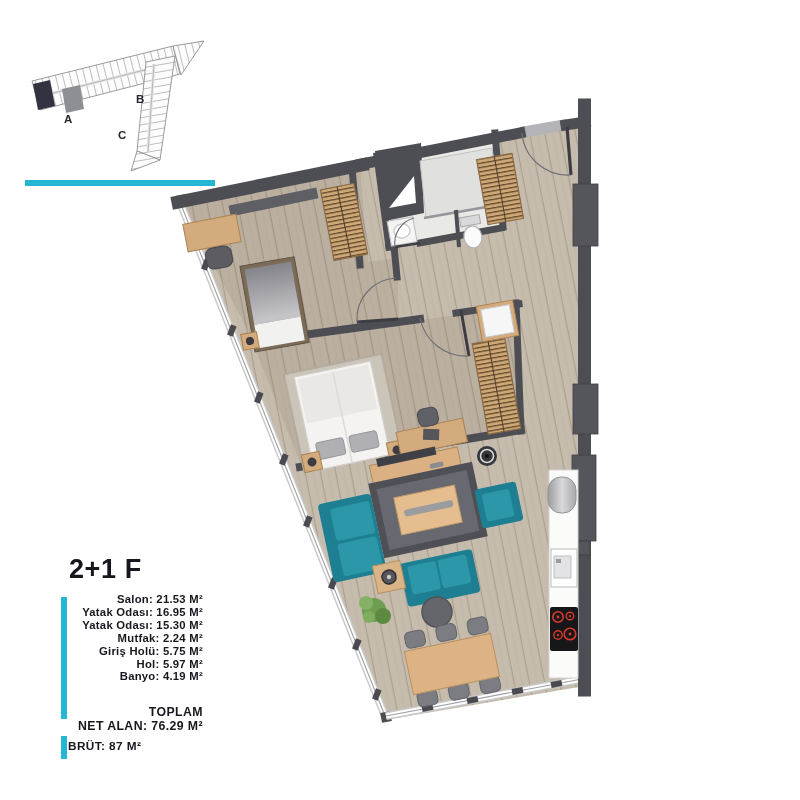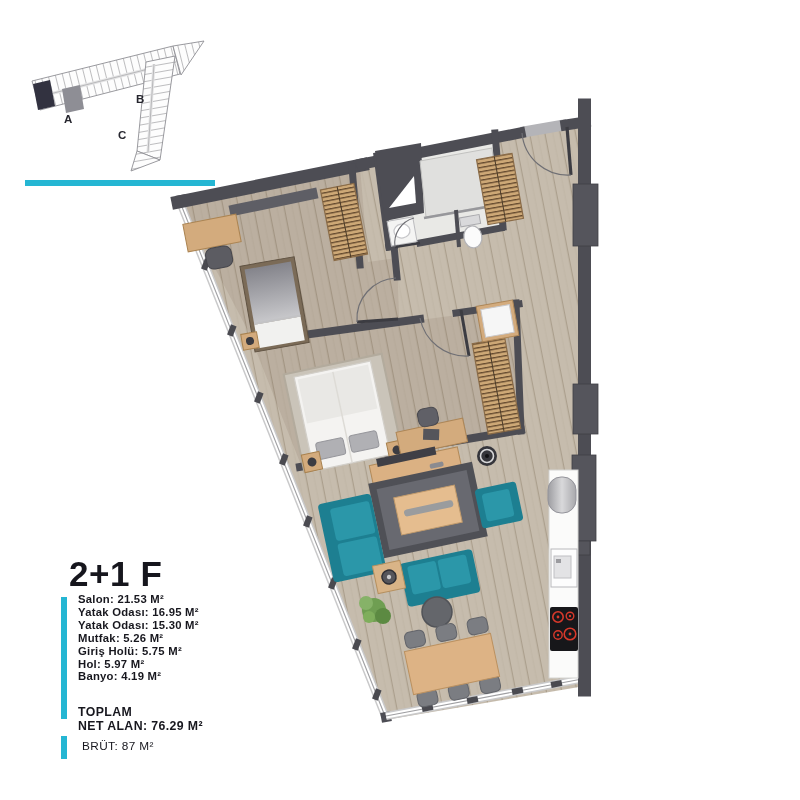--- a/index.html
+++ b/index.html
@@ -1,29 +1,29 @@
 <!DOCTYPE html>
 <html><head>
 <meta charset="utf-8">
 <style>
   html,body{margin:0;padding:0;background:#ffffff;}
   .page{position:relative;width:800px;height:800px;background:#ffffff;overflow:hidden;
         font-family:"Liberation Sans",sans-serif;color:#17171e;}
   .page svg{position:absolute;left:0;top:0;}
   .info{position:absolute;left:0;top:0;width:300px;}
-  .info-title{position:absolute;left:69px;top:554px;font-size:35px;font-weight:700;
+  .info-title{position:absolute;left:69px;top:554px;font-size:27px;font-weight:700;
               letter-spacing:.6px;color:#16161d;}
   .accent-bar{position:absolute;left:61px;width:6px;background:#25b6d3;}
   .bar-rooms{top:597px;height:122px;}
   .bar-brut{top:736px;height:23px;}
-  .room-list{position:absolute;left:78px;top:593px;}
+  .room-list{position:absolute;left:78px;top:593px;text-align:right;}
   .room-line{font-size:11.3px;font-weight:700;line-height:12.9px;letter-spacing:.25px;white-space:nowrap;}
   .total-block{margin-top:23px;}
   .total-line{font-size:12.3px;font-weight:700;line-height:13.5px;letter-spacing:.4px;white-space:nowrap;}
-  .brut-line{position:absolute;left:82px;top:739px;font-size:11.8px;font-weight:400;
+  .brut-line{position:absolute;left:68px;top:739px;font-size:11.8px;font-weight:700;
              letter-spacing:.4px;white-space:nowrap;}
 </style>
 </head>
 <body>
 
 <div class="page">
 
 <svg width="800" height="800" viewBox="0 0 800 800">
   <defs>
     <pattern id="planks" patternUnits="userSpaceOnUse" width="15" height="60" patternTransform="rotate(-11)">
@@ -321,21 +321,21 @@
 </svg>
 
 <div class="info">
   <div class="info-title">2+1 F</div>
 
   <div class="accent-bar bar-rooms"></div>
   <div class="room-list">
     <div class="room-line">Salon: 21.53 M²</div>
     <div class="room-line">Yatak Odası: 16.95 M²</div>
     <div class="room-line">Yatak Odası: 15.30 M²</div>
-    <div class="room-line">Mutfak: 5.26 M²</div>
+    <div class="room-line">Mutfak: 2.24 M²</div>
     <div class="room-line">Giriş Holü: 5.75 M²</div>
     <div class="room-line">Hol: 5.97 M²</div>
     <div class="room-line">Banyo: 4.19 M²</div>
     <div class="total-block">
       <div class="total-line">TOPLAM</div>
       <div class="total-line">NET ALAN: 76.29 M²</div>
     </div>
   </div>
 
   <div class="accent-bar bar-brut"></div>

